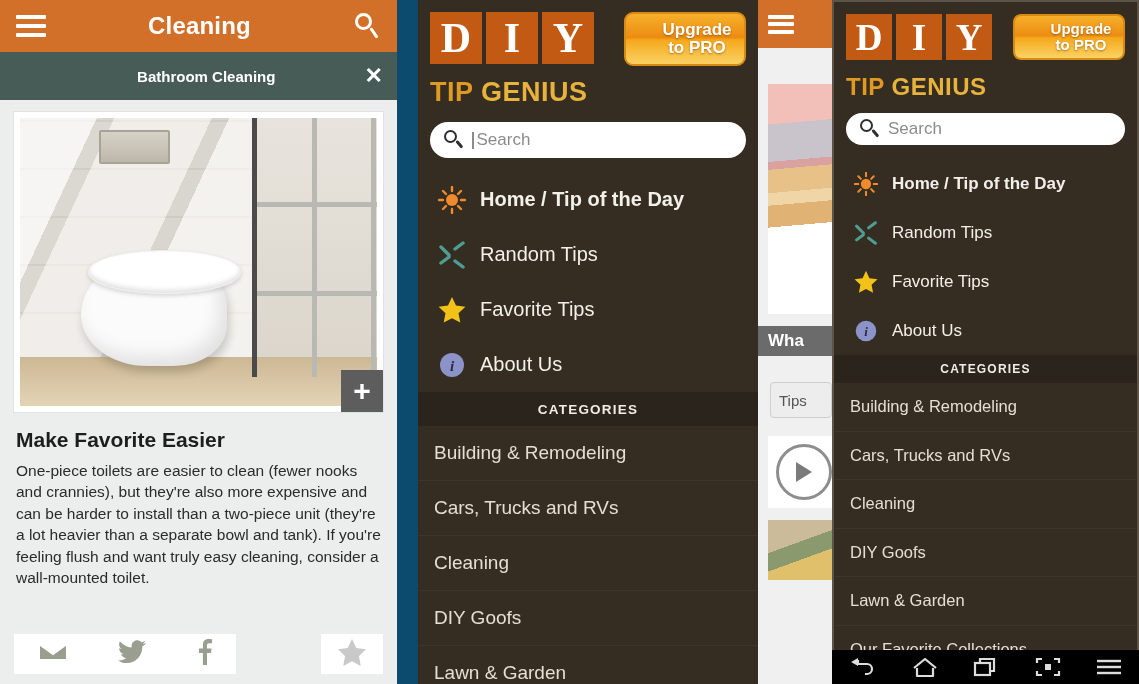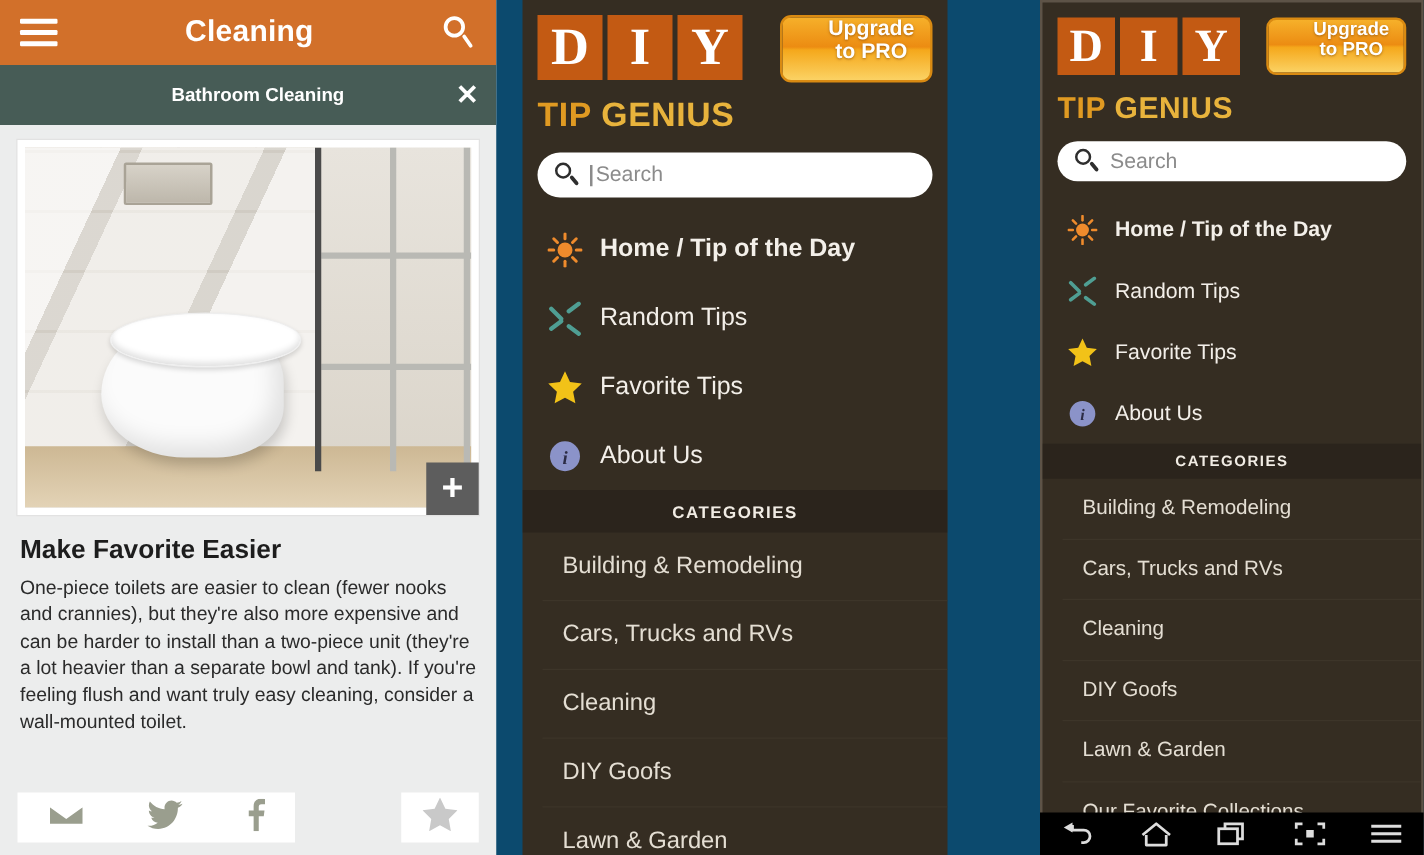--- a/index.html
+++ b/index.html
@@ -118,21 +118,21 @@
     display:flex; align-items:center; justify-content:center; line-height:1; }
   .logo-sub { color:#e8b33c; font-weight:bold; font-size:27px; letter-spacing:.5px;
     margin-top:13px; }
   .logo-sub .tip { color:#e09a22; }
   .pro-btn { width:122px; height:54px; border-radius:9px;
     background:linear-gradient(#f3a81f,#e98510 45%,#f7c košik);
     background:linear-gradient(#f5ae26 0%,#ef8f14 48%,#f9c košik 48%,#fcd36a 100%);
     background:linear-gradient(#f6b02a 0%,#ec8c12 47%,#f5a81b 52%,#fbd264 100%);
     border:2px solid #d98a12; color:#fff; font-weight:bold; font-size:17px;
     line-height:1.05; display:flex; flex-direction:column; align-items:center;
-    text-shadow:0 1px 2px rgba(120,60,0,.6); cursor:pointer;padding-left:24px; }
+    justify-content:center; text-shadow:0 1px 2px rgba(120,60,0,.6); cursor:pointer;padding-left:24px; }
 
   .searchbar { margin:14px 12px 0 12px; height:36px; background:#fff;
     border-radius:18px; display:flex; align-items:center; padding:0 14px; }
   .sb-glyph { width:20px; height:20px; position:relative; margin-right:8px; flex:0 0 auto;}
   .sb-glyph .ring { position:absolute; left:0; top:0; width:13px; height:13px;
     border:2.5px solid #2e2e2e; border-radius:50%; }
   .sb-glyph .stick { position:absolute; left:11px; top:11px; width:2.5px; height:9px;
     background:#2e2e2e; transform:rotate(-40deg); transform-origin:top center; border-radius:2px; }
   .sb-caret { width:1.5px; height:17px; background:#8b8b8b; margin-right:3px; }
   .sb-ph { color:#8b8b8b; font-size:17px; }
@@ -141,21 +141,21 @@
   .navitem { display:flex; align-items:center; gap:14px; padding:0 0 0 20px;
     height:55px; cursor:pointer; }
   .navitem .lbl { color:#f3efe9; font-size:20px; }
   .navitem.bold .lbl { font-weight:bold; }
   .ico { width:28px; height:28px; flex:0 0 auto; }
 
   .cats-head { background:#2b241c; height:34px; display:flex; align-items:center;
     justify-content:center; color:#f1ece4; font-size:13.5px; font-weight:bold;
     letter-spacing:1.2px; }
   .catitem { height:55px; display:flex; align-items:center; padding-left:16px;
-    color:#e4ded3; font-size:19px; border-bottom:1px solid #3d3529; cursor:pointer;margin-left:16px; }
+    color:#e4ded3; font-size:19px; border-bottom:1px solid #3d3529; cursor:pointer; }
 
   
   .panel3 .logo-letters span { width:46px; height:46px; font-size:37px; }
   .panel3 .logo-sub { font-size:24px; }
   .panel3 .pro-btn { width:112px; height:46px; font-size:15px; border-radius:8px; }
   .panel3 .searchbar { height:32px; margin-top:12px; }
   .panel3 .navitem { height:49px; }
   .panel3 .navitem .lbl { font-size:17px; }
   .panel3 .ico { width:24px; height:24px; }
   .panel3 .catitem { height:48.5px; font-size:16.5px; }
@@ -230,20 +230,40 @@
       <div class="fav-box">
         <span>
           <svg width="28" height="27" viewBox="0 0 28 27">
               <path d="M14 0l4.3 8.9 9.7 1.3-7 6.9 1.7 9.8L14 22.2 5.3 26.9 7 17.1 0 10.2l9.7-1.3z" fill="#c9c9c9"></path>
             </svg>
         </span>
       </div>
     </div>
   </div>
 
+  <div class="peek">
+    <div class="peek-head">
+      <div class="hamburger">
+          <i></i>
+          <i></i>
+          <i></i>
+        </div>
+    </div>
+    <div class="peek-card">
+      <div class="peek-img"></div>
+    </div>
+    <div class="peek-banner">Wha</div>
+    <div class="peek-btn">Tips</div>
+    <div class="peek-video">
+      <div class="peek-circle">
+          <div class="peek-play"></div>
+        </div>
+    </div>
+    <div class="peek-img2"></div>
+  </div>
 
   <div class="sidebar panel2">
 
     <div class="brandbar">
       <div class="logo">
         <div class="logo-letters">
           <span>D</span>
           <span>I</span>
           <span>Y</span>
         </div>

